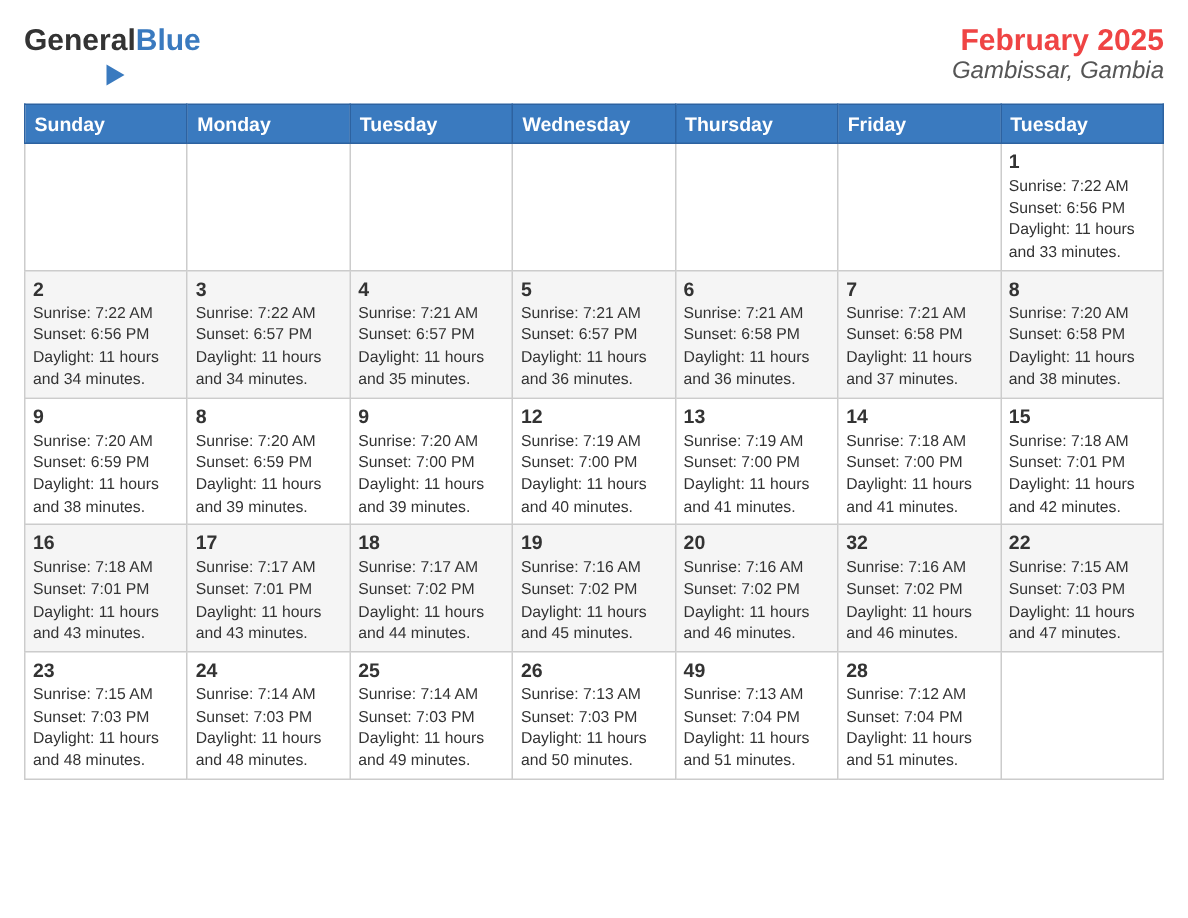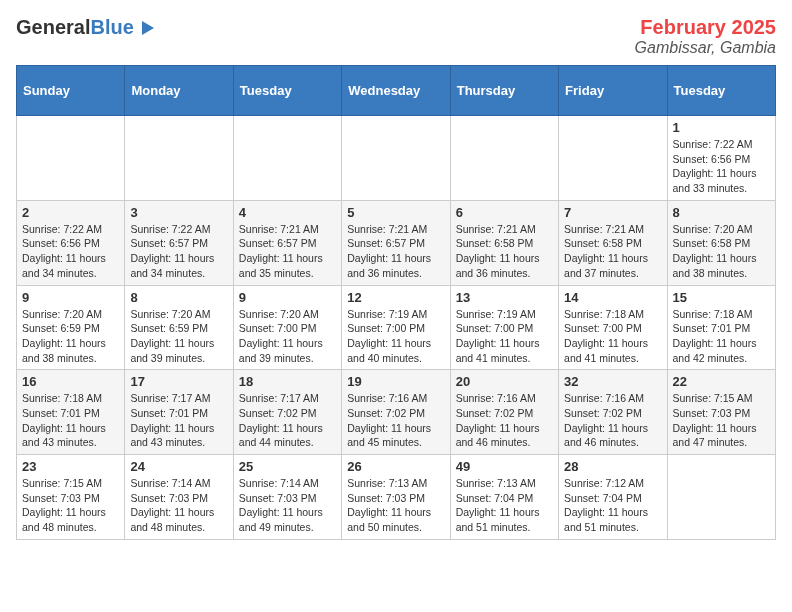--- a/index.html
+++ b/index.html
@@ -12,20 +12,21 @@
     }
     .header {
       display: flex;
       justify-content: space-between;
       align-items: flex-start;
       margin-bottom: 8px;
     }
     .logo {
       display: flex;
       align-items: center;
+      flex-direction: column;
     }
     .logo-text-general {
       font-size: 20px;
       font-weight: bold;
       color: #333;
     }
     .logo-text-blue {
       font-size: 20px;
       font-weight: bold;
       color: #3a7abf;
@@ -52,21 +53,21 @@
     .calendar-table {
       width: 100%;
       border-collapse: collapse;
       border: 1px solid #ccc;
     }
     .calendar-table th {
       background: #3a7abf;
       color: #fff;
       font-size: 13px;
       font-weight: bold;
-      padding: 17px 6px;
+      padding: 5px 6px;
       border: 1px solid #2d62a0;
       text-align: left;
       margin-top: 12px;
     }
     .calendar-table td {
       border: 1px solid #ccc;
       vertical-align: top;
       padding: 4px 5px;
       width: 108px;
       height: 80px;

